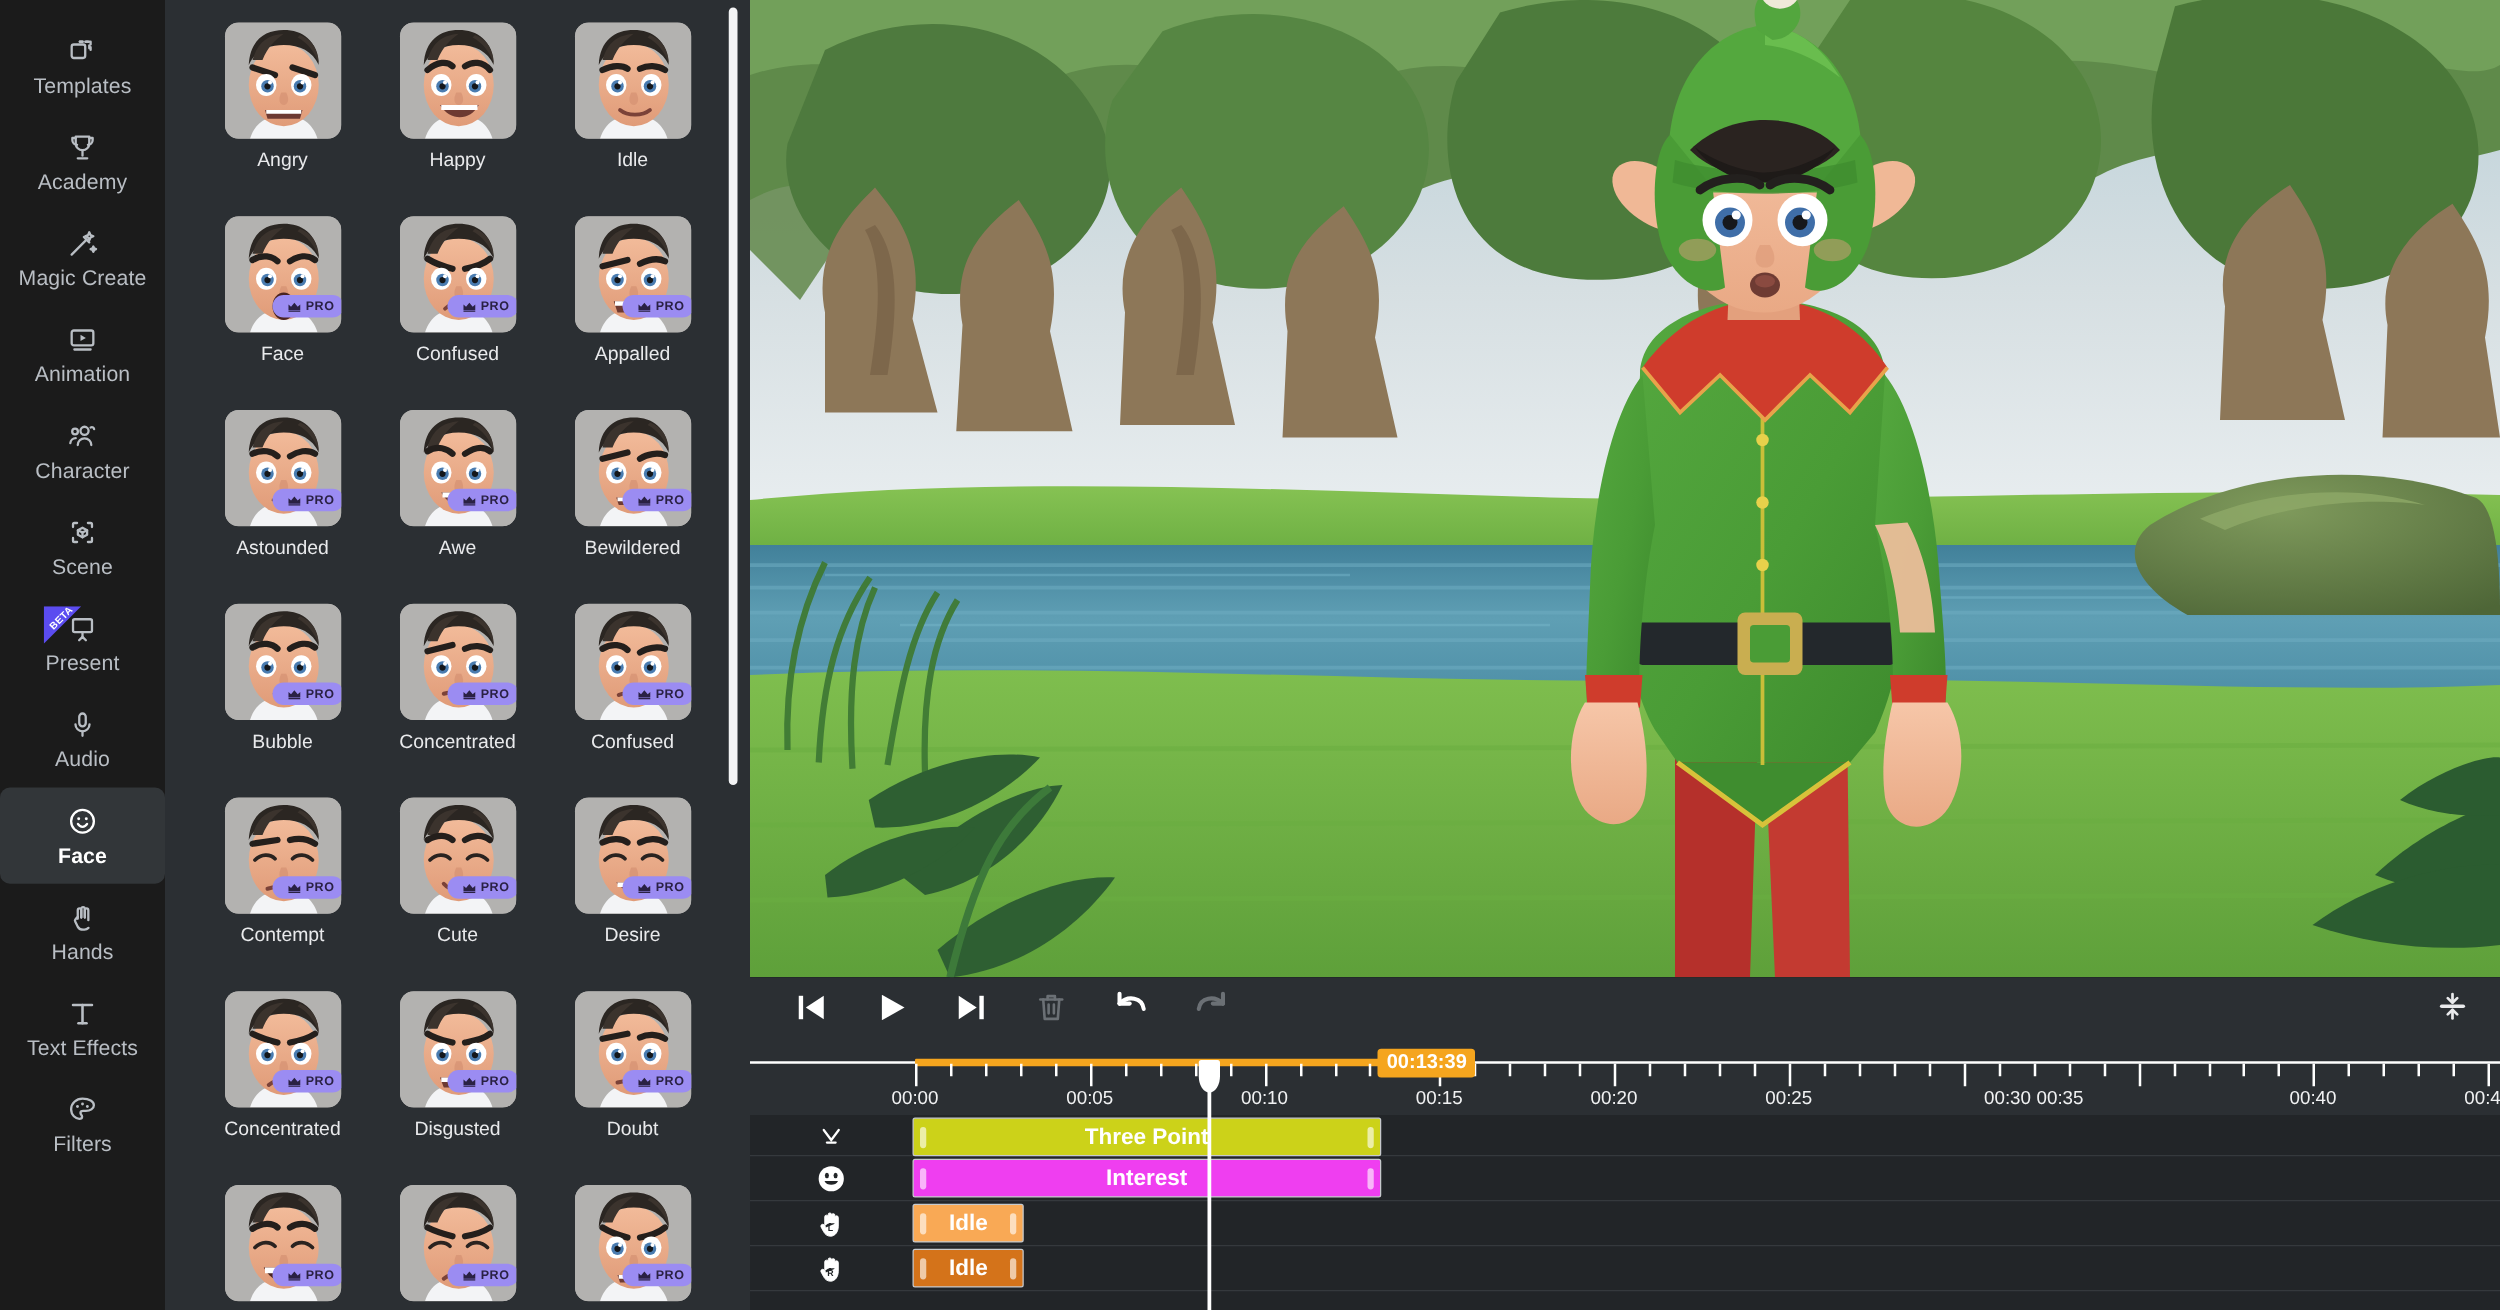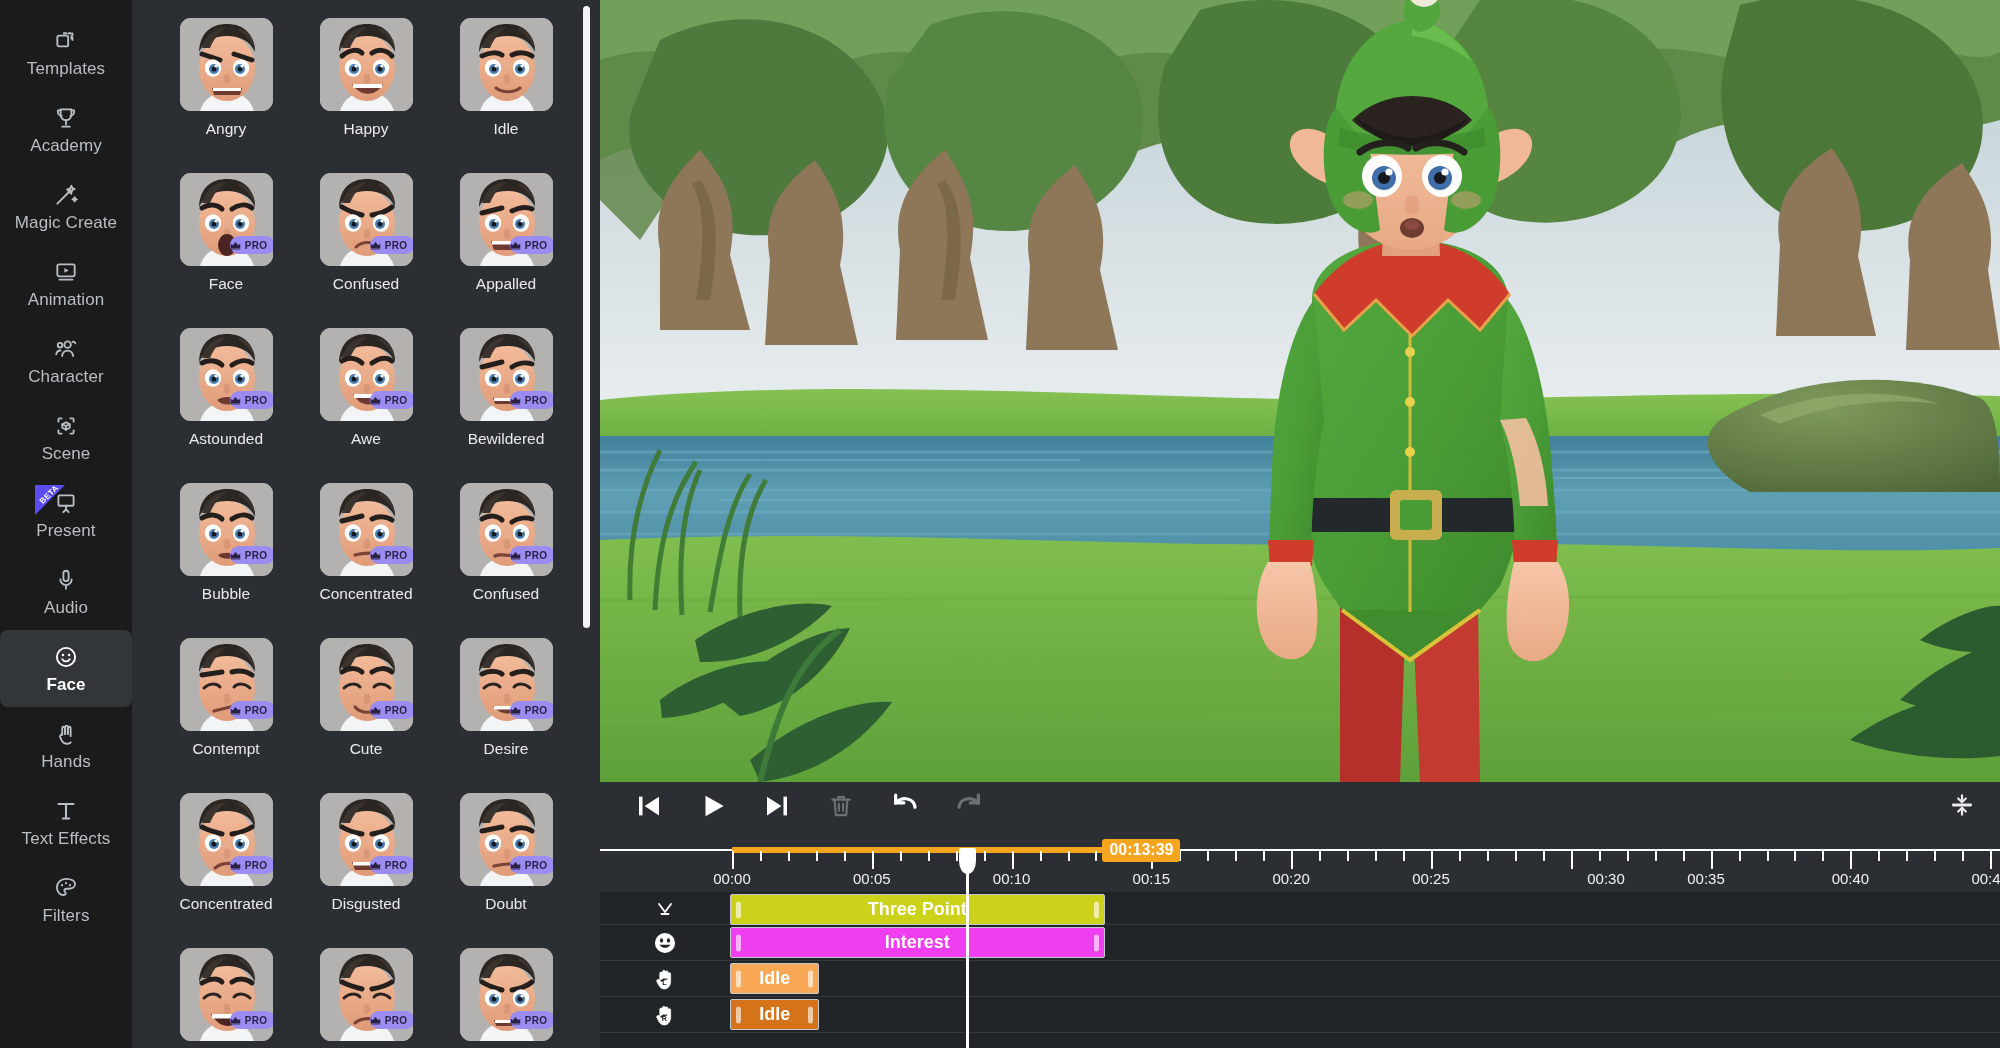--- a/index.html
+++ b/index.html
@@ -88,21 +88,21 @@
     border-radius: 11px;
     background: #b3b2b0;
     position: relative;
     overflow: hidden;
   }
   .thumb .face { position: absolute; left: 0; top: 0; width: 93px; height: 93px; }
   .pro-badge {
     position: absolute;
     right: -2px; bottom: 12px;
     height: 18px;
-    padding: 0 7px 0 0;
+    padding: 0 7px 0 12px;
     background: #9b8cf2;
     border-radius: 9px;
     display: flex; align-items: center; gap: 4px;
     z-index: 3;
   }
   .pro-badge .crown { width: 11px; height: 9px; display:block; }
   .pro-badge .pro-text { font-size: 10px; font-weight: bold; color: #2a2144; letter-spacing: .4px; }
   .asset-label {
     margin-top: 9px;
     font-size: 15.5px;
@@ -1428,21 +1428,21 @@
           <div class="tick minor" style="left: 1334.29px;"></div>
           <div class="tick minor" style="left: 1362.25px;"></div>
           <div class="tick major" style="left: 1390.21px;"></div>
           <div class="tick-label" style="left: 132px;">00:00</div>
           <div class="tick-label" style="left: 271.802px;">00:05</div>
           <div class="tick-label" style="left: 411.603px;">00:10</div>
           <div class="tick-label" style="left: 551.405px;">00:15</div>
           <div class="tick-label" style="left: 691.206px;">00:20</div>
           <div class="tick-label" style="left: 831.008px;">00:25</div>
           <div class="tick-label" style="left: 1006px;">00:30</div>
-          <div class="tick-label" style="left: 1106px;">00:35</div>
+          <div class="tick-label" style="left: 1048px;">00:35</div>
           <div class="tick-label" style="left: 1250.41px;">00:40</div>
           <div class="tick-label" style="left: 1390.21px;">00:45</div>
         </div>
 
       <div id="tracks">
           <div class="track" style="height: 33px;">
             <div class="track-icon">
               <svg viewBox="0 0 24 24" width="24" height="24" fill="none" stroke="currentColor" stroke-width="1.8" stroke-linecap="round">
                 <path d="M6 8 L12 16 L18 8"></path>
                 <path d="M8.5 18h7"></path>

